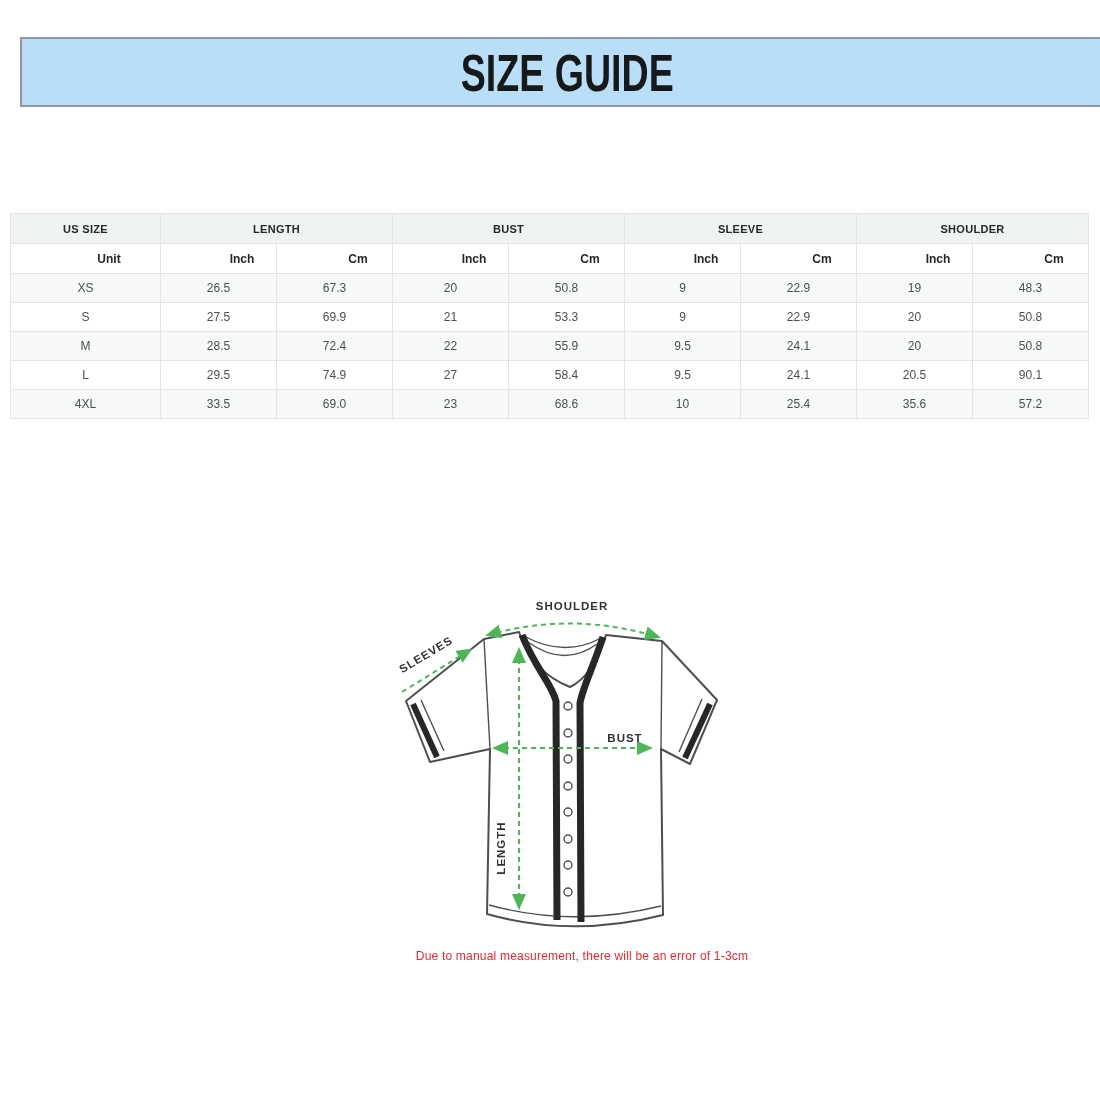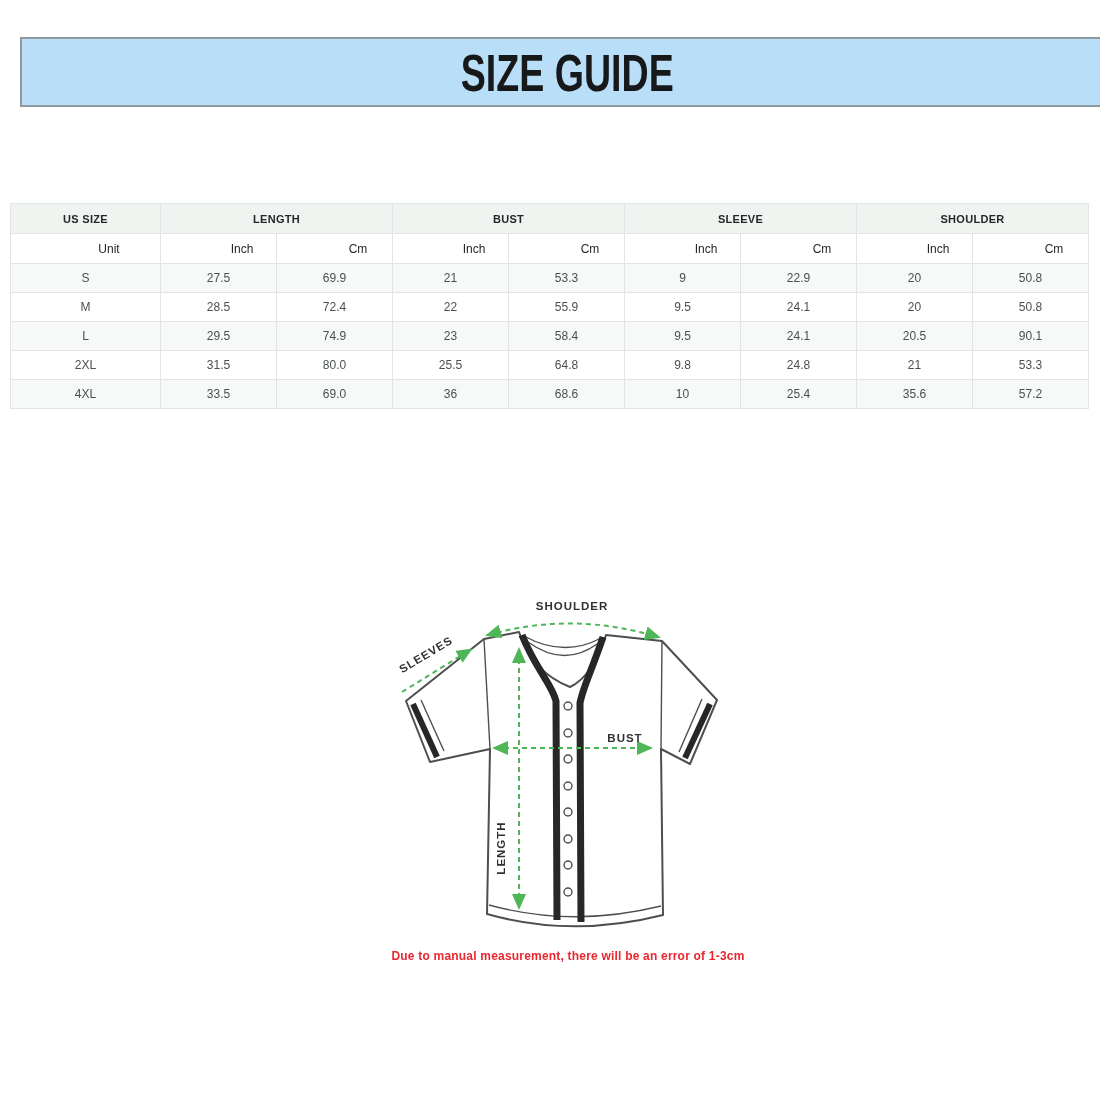--- a/index.html
+++ b/index.html
@@ -13,43 +13,43 @@
 
   
   .band{position:absolute;left:20px;top:37px;width:1095px;height:70px;
         background:var(--band_blue);border:2px solid var(--band_border);
         display:flex;align-items:center;justify-content:center;text-align:center;}
   .band-title{font-size:47px;font-weight:bold;color:#17181a;letter-spacing:0px;
         transform:scale(0.80,1.10);transform-origin:center;white-space:nowrap;}
 
   
   .table-wrap{position:absolute;left:10px;top:203px;width:1080px;}
-  table{width:1068px;border-collapse:collapse;table-layout:fixed;}
+  table{width:1068px;border-collapse:collapse;table-layout:fixed;margin-top:10px;}
   th,td{border:1px solid var(--cell_border);text-align:center;vertical-align:middle;}
   .group-th{height:30px;background:var(--header_bg);font-size:11px;font-weight:bold;
         color:var(--ink);letter-spacing:.3px;}
-  .unit-th{height:30px;background:#ffffff;font-size:12px;font-weight:normal;color:var(--ink);padding-left:47px;}
+  .unit-th{height:30px;background:#ffffff;font-size:12px;font-weight:bold;color:var(--ink);padding-left:47px;}
   td{height:29px;font-size:12px;font-weight:normal;color:var(--cell_ink);background:#fff;}
   tbody tr:nth-child(odd) td{background:var(--stripe_bg);}
 
   
   .diagram{position:absolute;left:380px;top:588px;width:360px;height:362px;}
   .dash{stroke:var(--green);stroke-width:2;fill:none;stroke-dasharray:5 4;}
   .ah{fill:var(--green);}
   .mlabel{font-family:"Liberation Sans",sans-serif;font-size:11.5px;font-weight:bold;
         fill:#2e3235;letter-spacing:1px;}
   .outline{stroke:#4d4f4e;stroke-width:2;stroke-linejoin:round;fill:#ffffff;}
   .thin{stroke:#4d4f4e;stroke-width:1.4;fill:none;}
   .trim{stroke:#272727;stroke-width:7;fill:none;}
   .cuff{stroke:#272727;stroke-width:6;fill:none;}
   .btn{stroke:#4d4f4e;stroke-width:1.4;fill:#ffffff;}
 
   
-  .note{position:absolute;left:378px;top:949px;width:380px;text-align:center;
-        font-size:12px;font-weight:bold;color:var(--red);letter-spacing:.2px;}
+  .note{position:absolute;left:392px;top:949px;width:380px;text-align:center;
+        font-size:12px;font-weight:normal;color:var(--red);letter-spacing:.2px;}
 </style>
 </head>
 <body>
 
 <div class="page">
 
   <div class="band">
     <div class="band-title">SIZE GUIDE</div>
   </div>
 
@@ -80,20 +80,31 @@
             <th class="unit-th">Cm</th>
             <th class="unit-th">Inch</th>
             <th class="unit-th">Cm</th>
             <th class="unit-th">Inch</th>
             <th class="unit-th">Cm</th>
             <th class="unit-th">Inch</th>
             <th class="unit-th">Cm</th>
           </tr>
       </thead>
       <tbody id="table-body">
+          <tr>
+            <td>XS</td>
+            <td>26.5</td>
+            <td>67.3</td>
+            <td>20</td>
+            <td>50.8</td>
+            <td>9</td>
+            <td>22.9</td>
+            <td>19</td>
+            <td>48.3</td>
+          </tr>
           <tr>
             <td>S</td>
             <td>27.5</td>
             <td>69.9</td>
             <td>21</td>
             <td>53.3</td>
             <td>9</td>
             <td>22.9</td>
             <td>20</td>
             <td>50.8</td>
@@ -106,43 +117,32 @@
             <td>55.9</td>
             <td>9.5</td>
             <td>24.1</td>
             <td>20</td>
             <td>50.8</td>
           </tr>
           <tr>
             <td>L</td>
             <td>29.5</td>
             <td>74.9</td>
-            <td>23</td>
+            <td>27</td>
             <td>58.4</td>
             <td>9.5</td>
             <td>24.1</td>
             <td>20.5</td>
             <td>90.1</td>
           </tr>
           <tr>
-            <td>2XL</td>
-            <td>31.5</td>
-            <td>80.0</td>
-            <td>25.5</td>
-            <td>64.8</td>
-            <td>9.8</td>
-            <td>24.8</td>
-            <td>21</td>
-            <td>53.3</td>
-          </tr>
-          <tr>
             <td>4XL</td>
             <td>33.5</td>
             <td>69.0</td>
-            <td>36</td>
+            <td>23</td>
             <td>68.6</td>
             <td>10</td>
             <td>25.4</td>
             <td>35.6</td>
             <td>57.2</td>
           </tr>
         </tbody>
     </table>
   </div>
 

